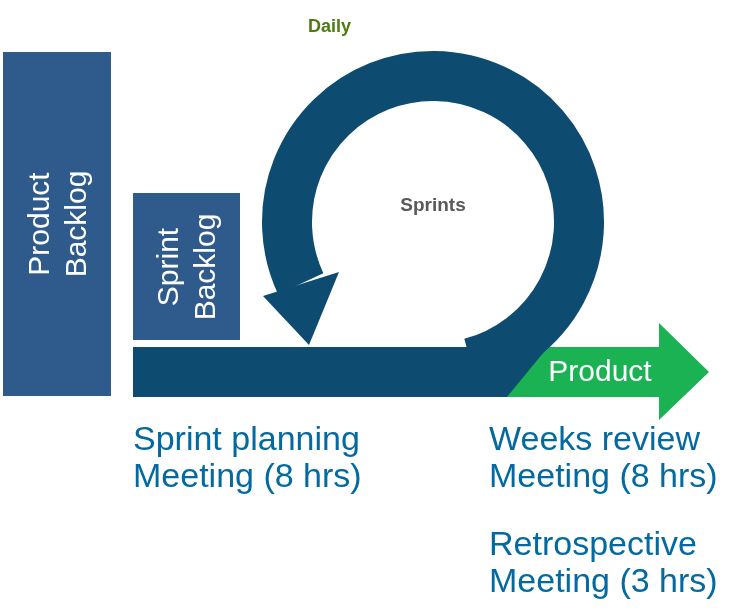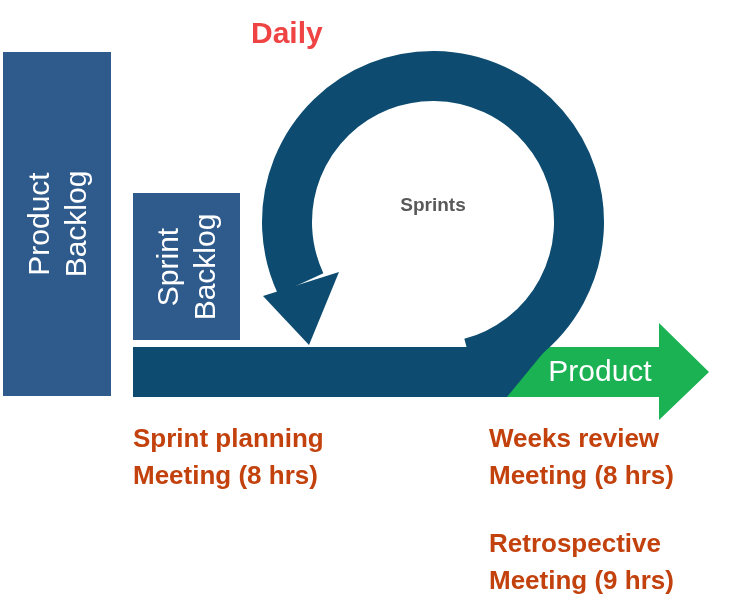--- a/index.html
+++ b/index.html
@@ -27,37 +27,37 @@
     color: #ffffff;
     font-size: 30px;
     line-height: 37px;
     font-weight: 400;
     text-align: center;
     white-space: nowrap;
   }
 
   .daily-label {
     left: 251px; top: 16px; width: 100px;
-    text-align: left;
-    font-size: 30px; font-weight: 600; color: #ef4444;
+    text-align: right;
+    font-size: 18px; font-weight: 600; color: #4d7c0f;
   }
   .sprints-label {
     left: 333px; top: 186px; width: 200px;
     text-align: center;
     font-size: 19px; font-weight: 600; color: #595959;
     line-height: 38px;
   }
   .product-label {
     left: 538px; top: 354px; width: 124px;
     text-align: center;
     font-size: 30px; font-weight: 400; color: #ffffff;
     line-height: 34px;
   }
   .gray-label {
-    font-size: 26px; font-weight: 700; color: #c2410c;
+    font-size: 34px; font-weight: 400; color: #0369a1;
     line-height: 37px;
   }
   .planning-label { left: 133px; top: 420px; }
   .review-label   { left: 489px; top: 420px; }
   .retro-label    { left: 489px; top: 525px; }
 </style>
 </head>
 <body>
 
 <div class="canvas">
@@ -100,16 +100,16 @@
     <div>Meeting (8 hrs)</div>
   </div>
 
   <div class="abs gray-label review-label">
     <div>Weeks review</div>
     <div>Meeting (8 hrs)</div>
   </div>
 
   <div class="abs gray-label retro-label">
     <div>Retrospective</div>
-    <div>Meeting (9 hrs)</div>
+    <div>Meeting (3 hrs)</div>
   </div>
 
 </div>
 
 </body></html>

